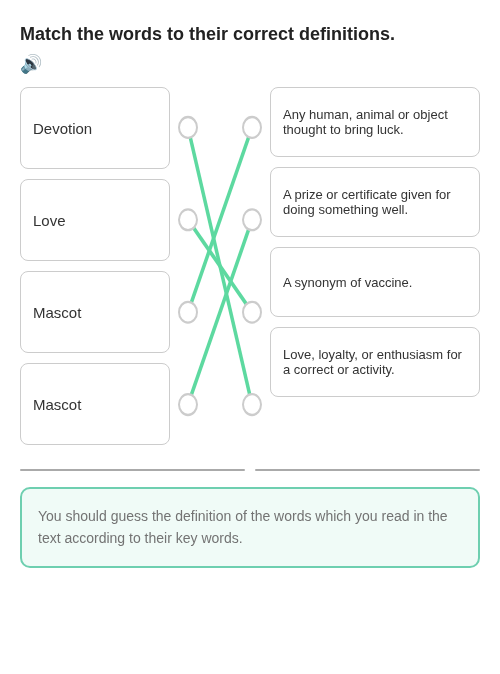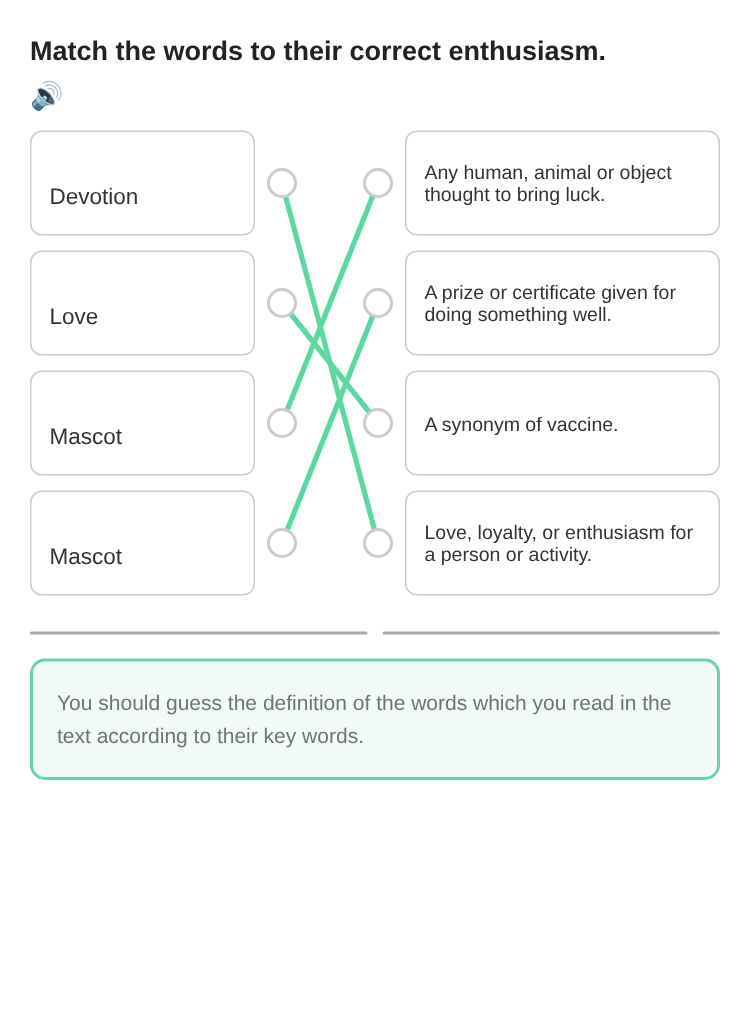--- a/index.html
+++ b/index.html
@@ -42,23 +42,23 @@
       flex-shrink: 0;
     }
 
     .word-box {
       border: 1px solid #ccc;
       border-radius: 8px;
       padding: 16px 12px;
       font-size: 15px;
       color: #333;
       background: #fff;
-      height: 70px;
+      height: 82px;
       display: flex;
-      align-items: flex-end;
+      align-items: center;
     }
 
     .connectors-col {
       width: 100px;
       position: relative;
       flex-shrink: 0;
     }
 
     .definitions-col {
       display: flex;
@@ -116,21 +116,21 @@
       padding: 16px;
       background: #f0fbf7;
       font-size: 14px;
       color: #737373;
       line-height: 1.6;
     }
   </style>
 </head>
 <body>
 
-<p class="title">Match the words to their correct enthusiasm.</p>
+<p class="title">Match the words to their correct definitions.</p>
 <span class="audio-icon">🔊</span>
 
 <div class="matching-area">
 
   <div class="words-col">
     <div class="word-box">
       <span>Devotion</span>
     </div>
     <div class="word-box">
       <span>Love</span>
@@ -170,21 +170,21 @@
     <div class="def-box">
       <span>Any human, animal or object thought to bring luck.</span>
     </div>
     <div class="def-box">
       <span>A prize or certificate given for doing something well.</span>
     </div>
     <div class="def-box">
       <span>A synonym of vaccine.</span>
     </div>
     <div class="def-box">
-      <span>Love, loyalty, or enthusiasm for a person or activity.</span>
+      <span>Love, loyalty, or enthusiasm for a correct or activity.</span>
     </div>
   </div>
 
 </div>
 
 <div class="important-section">
   <div class="line-decor"></div>
   <div class="line-decor"></div>
 </div>
 

